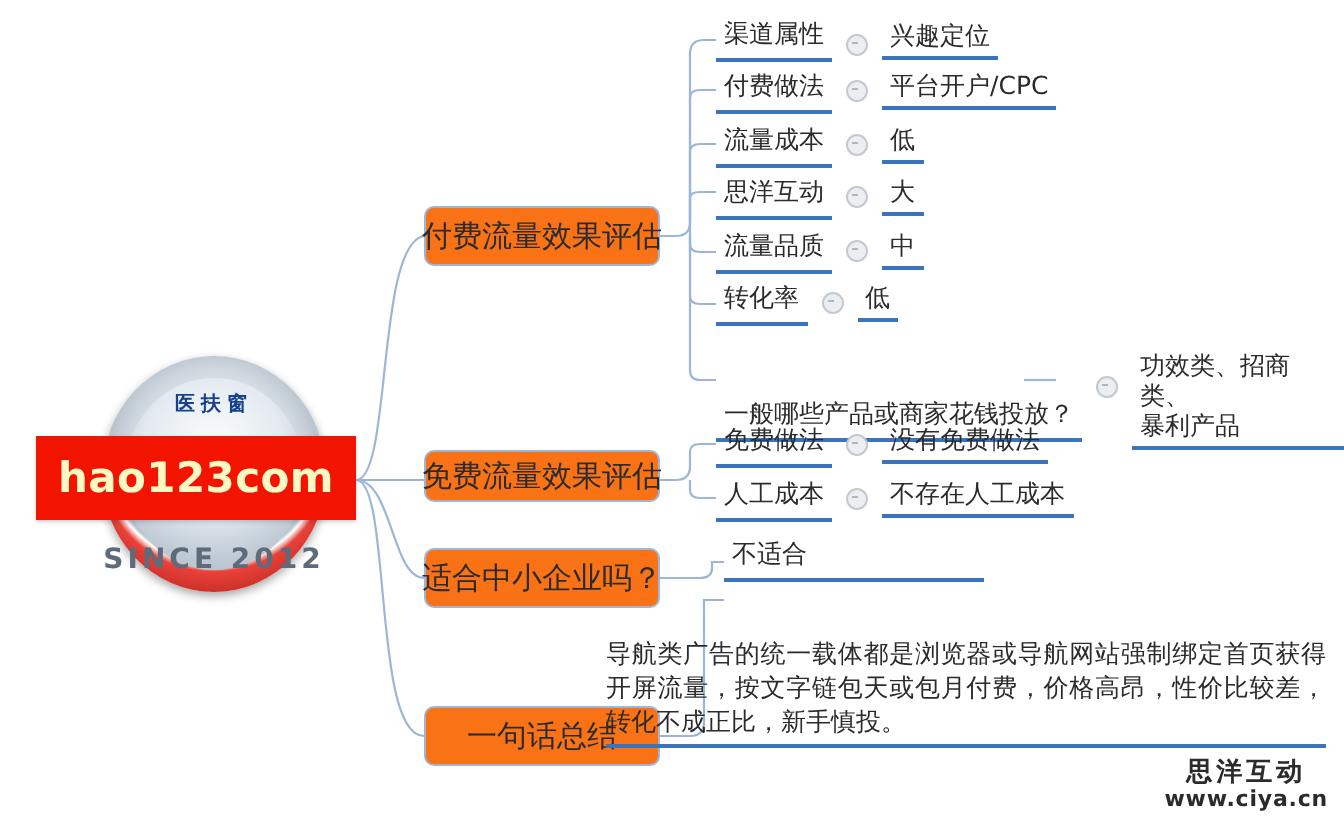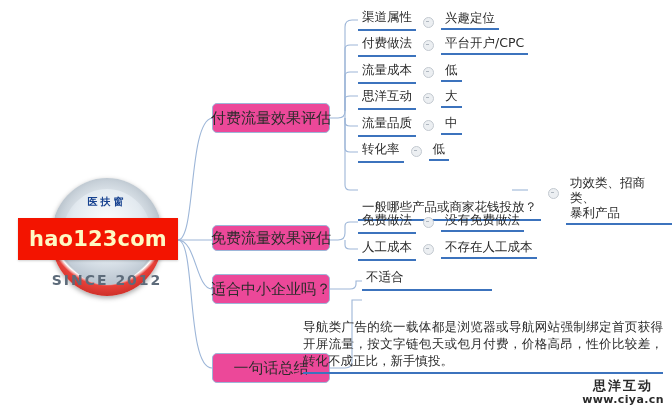--- a/index.html
+++ b/index.html
@@ -48,21 +48,21 @@
   .root-plate span{
     color:#fef9c3;font-size:21px;font-weight:bold;letter-spacing:.2px;
     font-family:"DejaVu Sans","Liberation Sans",sans-serif;
   }
 
   
   .l1{
     position:absolute;
     border:1px solid #9db6d8;
     border-radius:5px;
-    background:#ec4899;
+    background:#f97316;
     color:#2b2b2b;
     font-size:15px;
     display:flex;align-items:center;justify-content:center;
     padding:0 9px;
     box-sizing:border-box;
     white-space:nowrap;
     font-family:"DejaVu Sans","Liberation Sans",sans-serif;
   }
 
   

